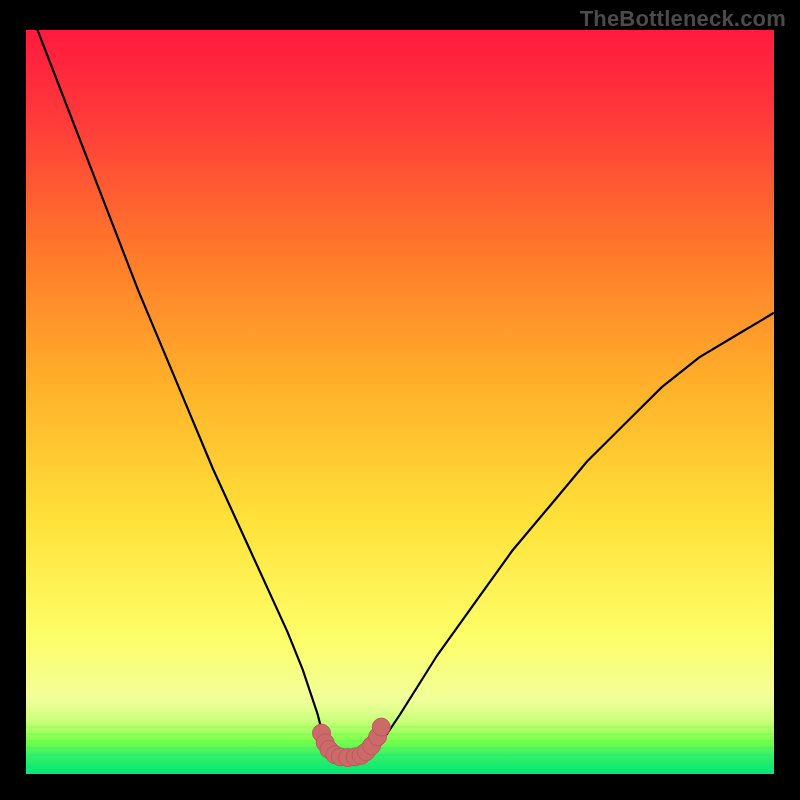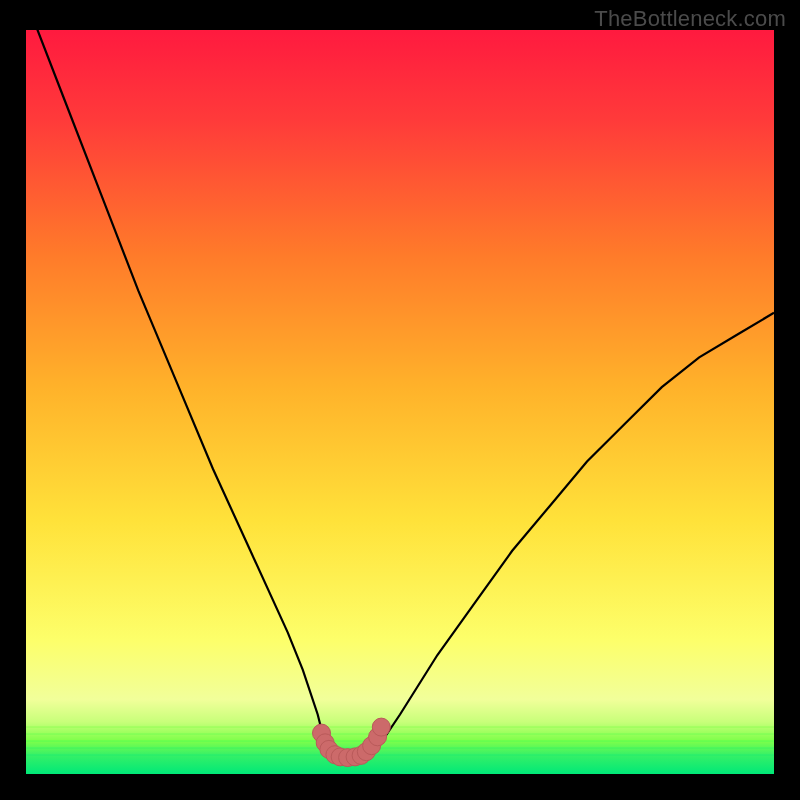--- a/index.html
+++ b/index.html
@@ -15,21 +15,21 @@
     position: relative;
     width: 800px;
     height: 800px;
     background: #000;
   }
   .watermark {
     position: absolute;
     top: 6px;
     right: 14px;
     font-size: 22px;
-    font-weight: 400;
+    font-weight: 700;
     color: #4b4b4b;
     letter-spacing: 0.2px;
     user-select: none;
   }
   .plot {
     position: absolute;
     left: 26px;
     top: 30px;
     width: 748px;
     height: 744px;

